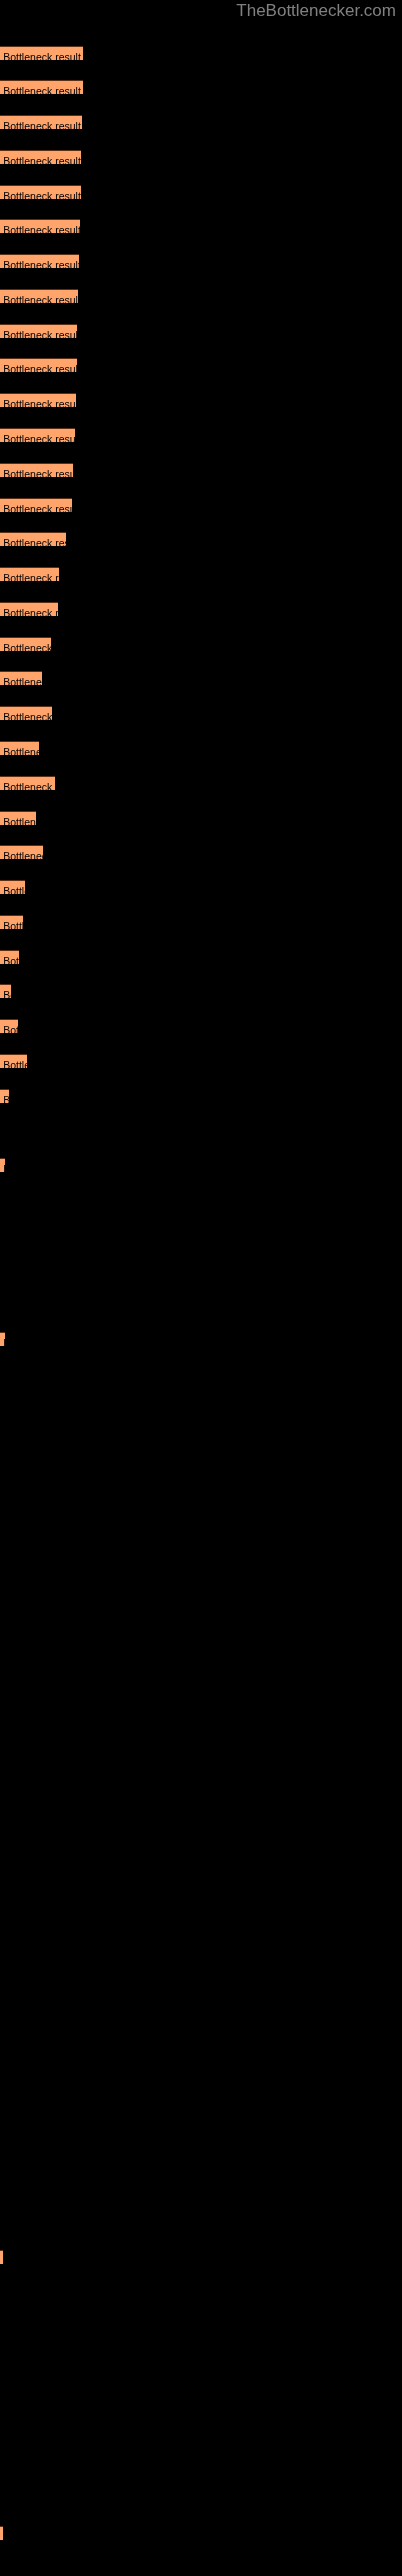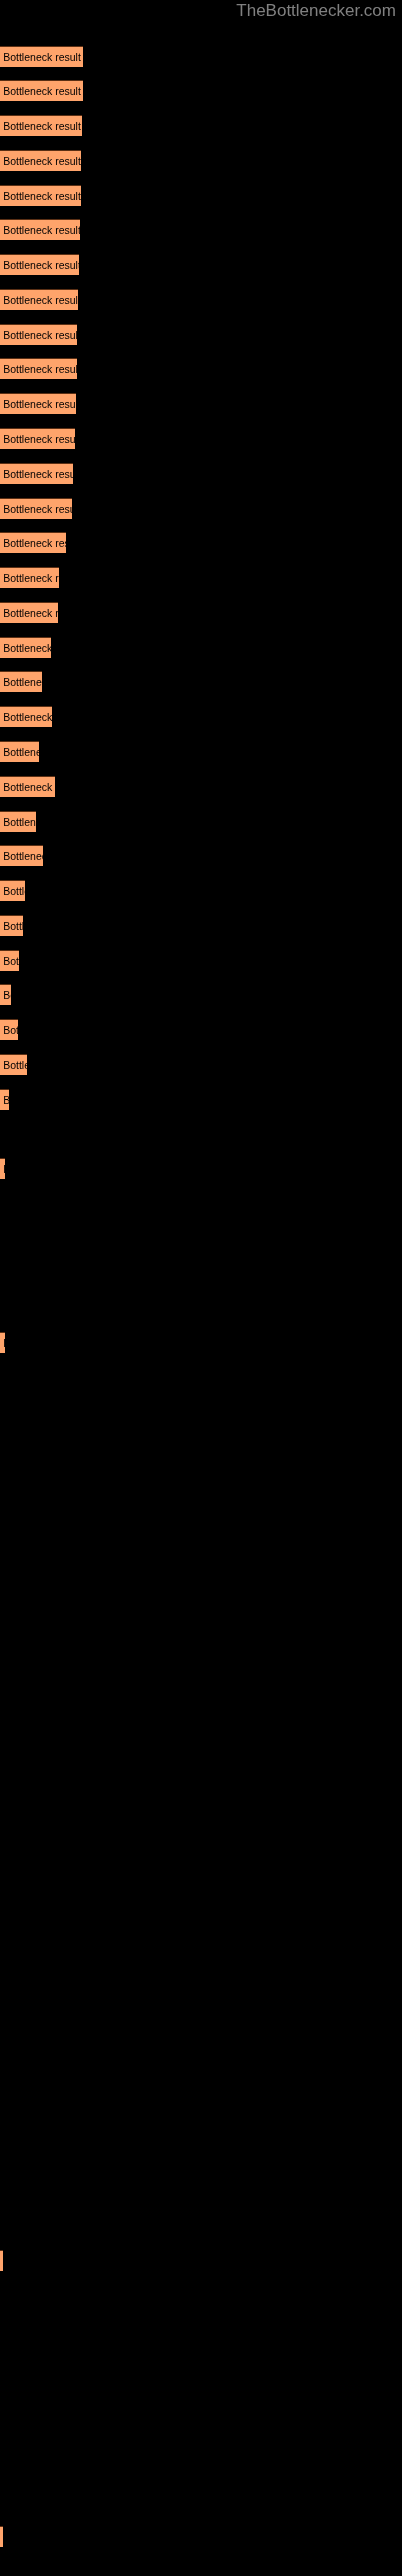--- a/index.html
+++ b/index.html
@@ -40,21 +40,21 @@
   .bar-row {
     position: absolute;
     left: 0px;
     height: 21px;
   }
 
   .bar {
     position: absolute;
     left: 0px;
     top: 0px;
-    height: 21px;
+    height: 14px;
     background: #FFA46B;
     border-top: 0.8px solid #5a2f14;
     box-sizing: border-box;
     overflow: hidden;
     white-space: nowrap;
   }
 
   .bar-label {
     position: absolute;
     left: 3.2px;

